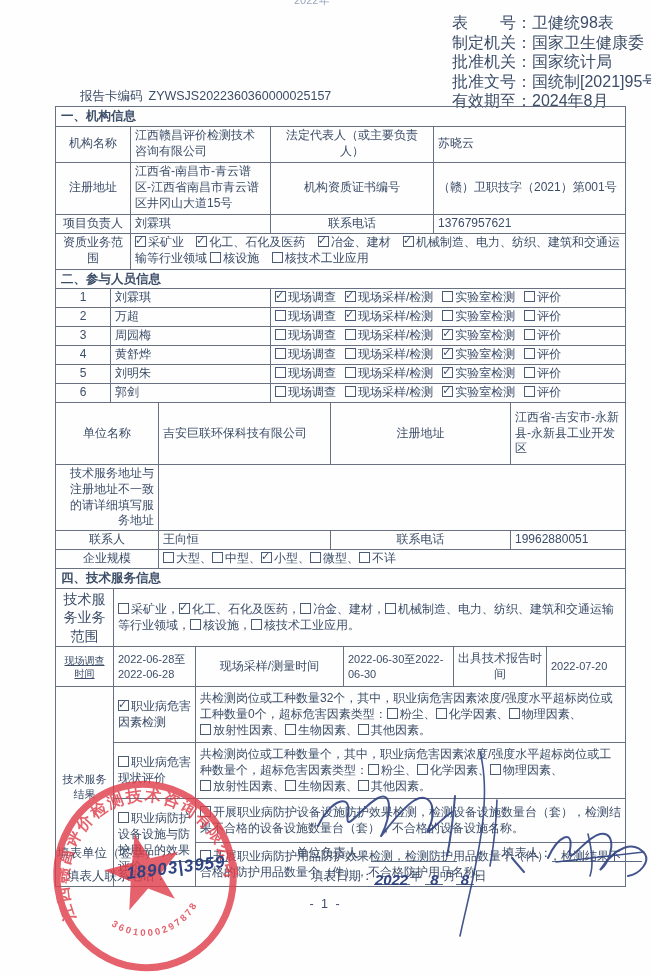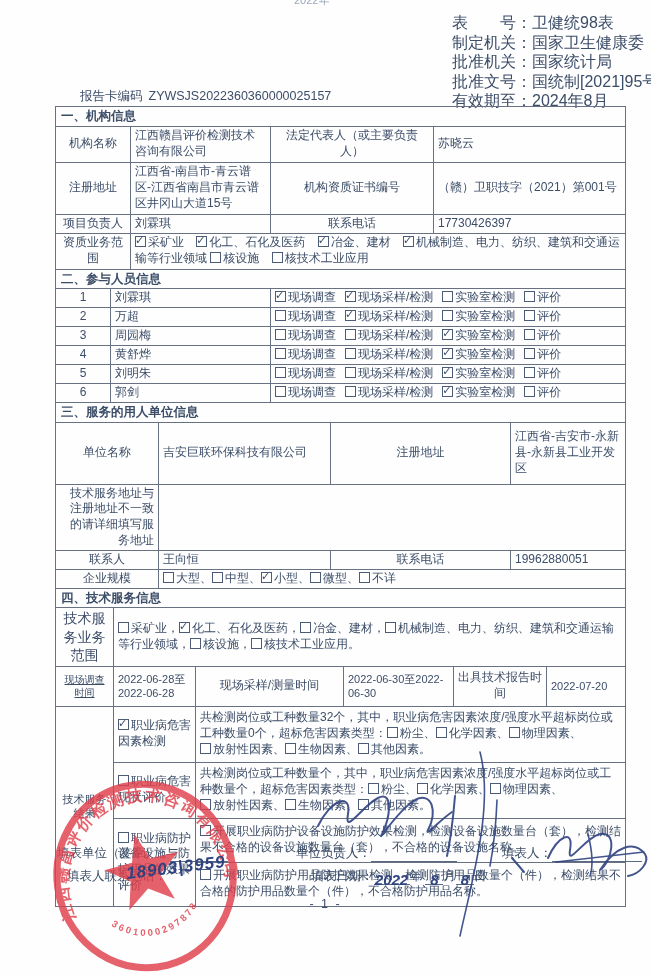--- a/index.html
+++ b/index.html
@@ -77,21 +77,21 @@
     <tr style="height:52px;">
       <td class="lbl">注册地址</td>
       <td class="val top">江西省-南昌市-青云谱区-江西省南昌市青云谱区井冈山大道15号</td>
       <td class="lbl">机构资质证书编号</td>
       <td class="val top">（赣）卫职技字（2021）第001号</td>
     </tr>
     <tr style="height:19px;">
       <td class="lbl">项目负责人</td>
       <td class="val">刘霖琪</td>
       <td class="lbl">联系电话</td>
-      <td class="val">17730426397</td>
+      <td class="val">13767957621</td>
     </tr>
     <tr style="height:36px;">
       <td class="lbl">资质业务范围</td>
       <td class="val" colspan="3">
         <span class="cbi"><span class="cb" data-checked="true"></span><span>采矿业</span></span>
         <span class="cbi"><span class="cb" data-checked="true"></span><span>化工、石化及医药</span></span>
         <span class="cbi"><span class="cb" data-checked="true"></span><span>冶金、建材</span></span>
         <span class="cbf" style="white-space:normal;"><span class="cb" data-checked="true"></span><span>机械制造、电力、纺织、建筑和交通运输等行业领域</span></span>
         <span class="cbi"><span class="cb" data-checked="false"></span><span>核设施</span></span>
         <span class="cbi"><span class="cb" data-checked="false"></span><span>核技术工业应用</span></span>
@@ -156,23 +156,20 @@
       </table>
 
   <table class="frm">
     <colgroup>
           <col style="width:103px">
           <col style="width:172px">
           <col style="width:180px">
           <col style="width:115px">
         </colgroup>
     <tbody>
-          <tr class="sect">
-            <td colspan="4">三、服务的用人单位信息</td>
-          </tr>
     <tr style="height:62px;">
       <td class="lbl">单位名称</td>
       <td class="val top">吉安巨联环保科技有限公司</td>
       <td class="lbl">注册地址</td>
       <td class="val top">江西省-吉安市-永新县-永新县工业开发区</td>
     </tr>
     <tr style="height:52px;">
       <td class="val" style="text-align:right;">技术服务地址与注册地址不一致的请详细填写服务地址</td>
       <td class="val top" colspan="3"></td>
     </tr>

